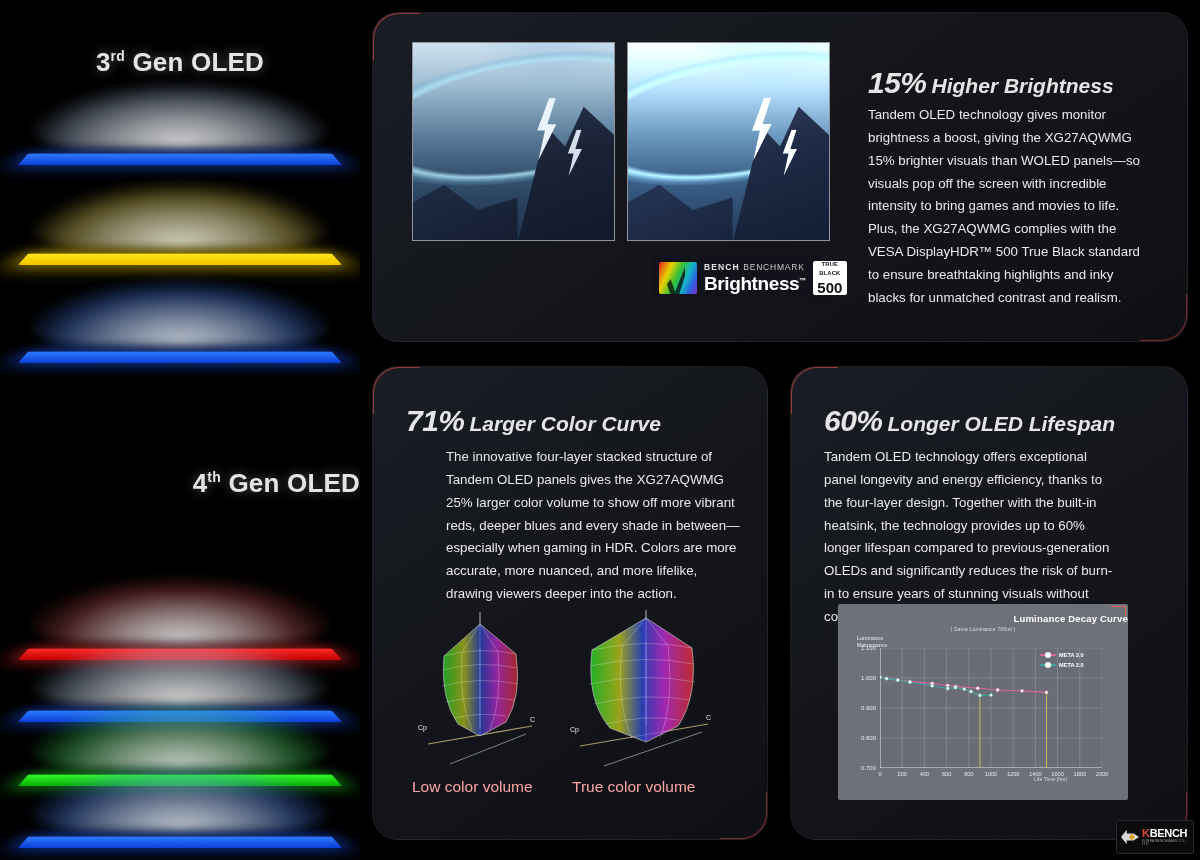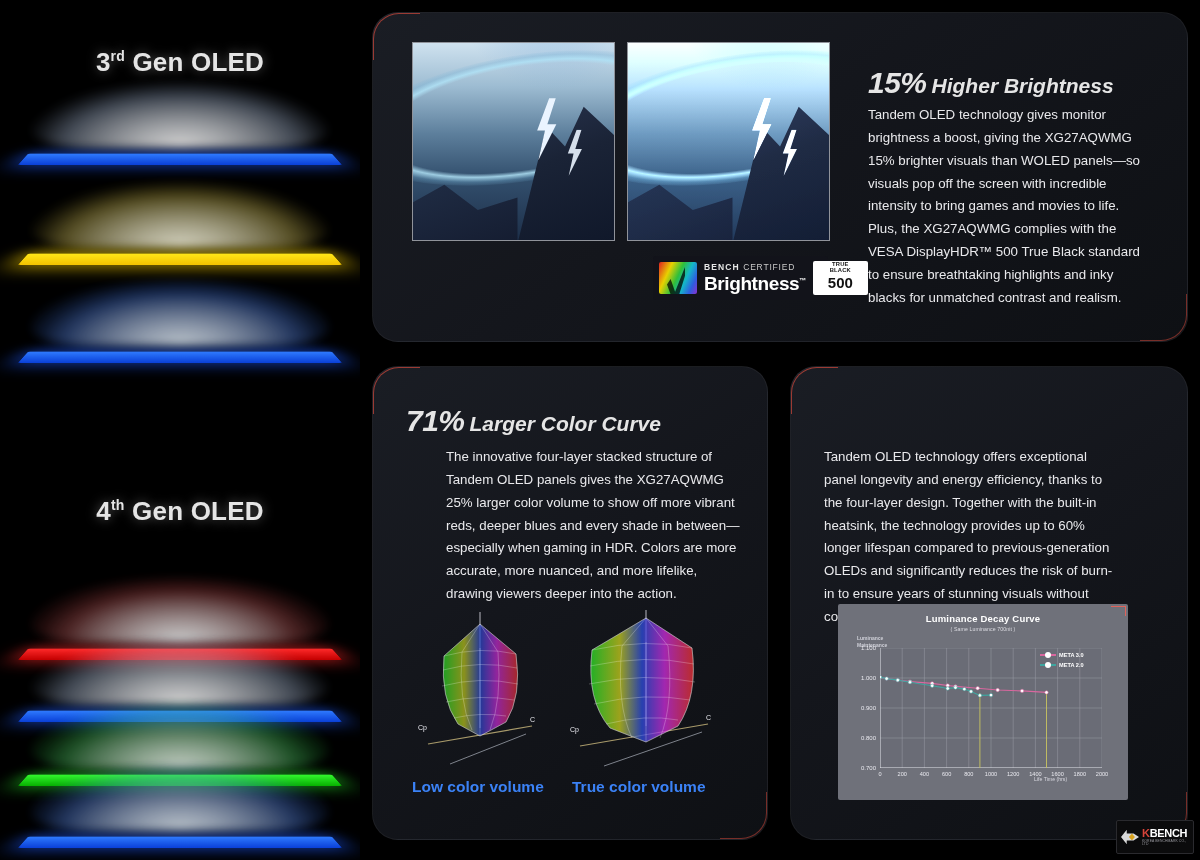--- a/index.html
+++ b/index.html
@@ -14,21 +14,21 @@
     position:absolute; left:0; top:0; width:360px; height:860px;
     background:#000; overflow:hidden;
   }
   .gen-title {
     position:absolute; width:100%; text-align:center;
     font-size:26px; font-weight:bold; letter-spacing:.2px; color:#e5e5e5;
     text-shadow:0 0 12px rgba(255,255,255,.35);
   }
   .gen-title sup { font-size:14px; vertical-align:super; font-weight:bold; }
   #gen3-title { top:47px; }
-  #gen4-title { top:496px; }
+  #gen4-title { top:468px;text-align:right; }
   #primary-rgb-label {
     position:absolute; top:804px; width:100%; text-align:center;
     font-size:15px; font-weight:bold; color:#eee; letter-spacing:.4px;
     text-shadow:0 0 10px rgba(255,255,255,.3);
   }
 
   
   .stack { position:absolute; left:0; width:360px; }
   #stack3 { top:125px; height:260px; }
   #stack4 { top:520px; height:300px; }
@@ -153,55 +153,55 @@
     background:#000; opacity:.72;
     clip-path:polygon(0 44%, 20% 30%, 45% 62%, 100% 0, 100% 22%, 46% 100%);
     transform:scale(2.0); transform-origin:left top;
   }
   .vesa-txt{ display:flex; flex-direction:column; line-height:1; }
   #vesa-certified{ font-size:8.5px; font-weight:bold; letter-spacing:1.1px; color:#e6e6e6; }
   #vesa-certified .dim{ font-weight:normal; color:#c9c9c9; letter-spacing:.8px; }
   #displayhdr-word{ font-size:19px; font-weight:bold; letter-spacing:-.4px; color:#fff; margin-top:3px; }
   #displayhdr-word sup{ font-size:7px; vertical-align:super; }
   #trueblack-badge{
-    margin-left:auto; width:55px; height:34px; background:#fff; color:#111;
+    margin-left:auto; width:34px; height:34px; background:#fff; color:#111;
     border-radius:2px; display:flex; flex-direction:column; align-items:center;
-    justify-content:flex-start; line-height:1; padding-top:1px; flex:none;
+    justify-content:space-between; line-height:1; padding-top:1px; flex:none;
   }
   #trueblack-badge .tb{ font-size:5.8px; font-weight:bold; letter-spacing:.2px; }
   #trueblack-badge .num{ font-size:15px; font-weight:bold; margin-top:1px; }
 
   #bright-headline { position:absolute; left:508px; top:66px; }
   #bright-body { position:absolute; left:508px; top:104px; width:278px; }
 
   
   #color-headline { position:absolute; left:46px; top:404px; }
   #color-body { position:absolute; left:46px; top:446px; width:298px;margin-left:40px; }
   #gamut-pair { position:absolute; left:38px; top:608px; width:330px; height:170px; }
   .gamut { position:absolute; top:0; height:160px; }
   #gamut-low  { left:12px;  width:140px; }
   #gamut-high { left:168px; width:160px; }
   .caption {
-    position:absolute; top:778px; font-size:15.5px; font-weight:bold; color:#3b82f6;
+    position:absolute; top:778px; font-size:15.5px; font-weight:normal; color:#fca5a5;
   }
   #caption-low { left:52px; }
   #caption-high { left:212px; }
 
   
   #life-headline { position:absolute; left:464px; top:404px; }
   #life-body { position:absolute; left:464px; top:446px; width:290px; }
   #chart-frame {
     position:absolute; left:478px; top:604px; width:290px; height:196px;
     background:#6f717a; border-radius:2px; overflow:hidden;
   }
   #chart-frame::before{
     content:""; position:absolute; right:2px; top:2px; width:14px; height:9px;
     border-top:1px solid #e0625a; border-right:1px solid #e0625a;
   }
-  #chart-title { position:absolute; left:0; top:9px; width:100%; text-align:center;
+  #chart-title { position:absolute; left:0; top:9px; width:100%; text-align:right;
     font-size:9.5px; font-weight:bold; color:#fff; letter-spacing:.2px; }
   #chart-subtitle { position:absolute; left:0; top:22px; width:100%; text-align:center;
     font-size:5.2px; color:#dcdce2; letter-spacing:.1px; }
   #chart-ylabel {
     position:absolute; left:19px; top:31px; width:40px;
     font-size:5px; color:#cfd0d8; line-height:1.35; font-weight:bold;
   }
   #plot { position:absolute; left:42px; top:44px; width:222px; height:120px; }
   .ytick{ position:absolute; right:100%; margin-right:4px; font-size:6px; color:#e8e8ee; transform:translateY(-50%); white-space:nowrap; }
   .xtick{ position:absolute; top:100%; margin-top:3px; font-size:5.6px; color:#e8e8ee; transform:translateX(-50%); }
@@ -300,21 +300,21 @@
         <div class="cliff"></div>
         <div class="bolt"></div>
         <div class="bolt b2"></div>
       </div>
     </div>
   </div>
 
   <div id="vesa-logo">
     <div id="vesa-check"></div>
     <div class="vesa-txt">
-      <div id="vesa-certified"><span>BENCH</span> <span class="dim">CERTIFIED</span></div>
+      <div id="vesa-certified"><span>BENCH</span> <span class="dim">BENCHMARK</span></div>
       <div id="displayhdr-word"><span>Brightness</span><sup>™</sup></div>
     </div>
     <div id="trueblack-badge">
       <span class="tb">TRUE</span>
       <span class="tb">BLACK</span>
       <span class="num">500</span>
     </div>
   </div>
 
   <div class="headline" id="bright-headline">
@@ -391,20 +391,23 @@
       <text x="4" y="124" fill="#e8e8ee" font-size="7" font-family="Liberation Sans, sans-serif">Cp</text>
       <text x="140" y="112" fill="#e8e8ee" font-size="7" font-family="Liberation Sans, sans-serif">C</text>
     </svg>
   </div>
 
   <div class="caption" id="caption-low">Low color volume</div>
   <div class="caption" id="caption-high">True color volume</div>
 
   <div class="card" id="card-lifespan"></div>
 
+  <div class="headline" id="life-headline">
+    <span class="pct">60%</span><span class="rest">Longer OLED Lifespan</span>
+  </div>
   <div class="body-copy" id="life-body">Tandem OLED technology offers exceptional panel longevity and energy efficiency, thanks to the four-layer design. Together with the built-in heatsink, the technology provides up to 60% longer lifespan compared to previous-generation OLEDs and significantly reduces the risk of burn-in to ensure years of stunning visuals without compromise.</div>
 
   <div id="chart-frame">
     <div id="chart-title">Luminance Decay Curve</div>
     <div id="chart-subtitle">( Same Luminance 700nit )</div>
     <div id="chart-ylabel">Luminance Maintenance</div>
     <div id="plot">
       <svg id="plot-svg" viewBox="0 0 222 120" preserveAspectRatio="none" style="position:absolute;inset:0;width:100%;height:100%">
           <rect x="0" y="0" width="222" height="120" fill="#6a6c76"></rect>
           <line x1="0" y1="0" x2="0" y2="120" stroke="#9a9ca6" stroke-width="0.5"></line>

